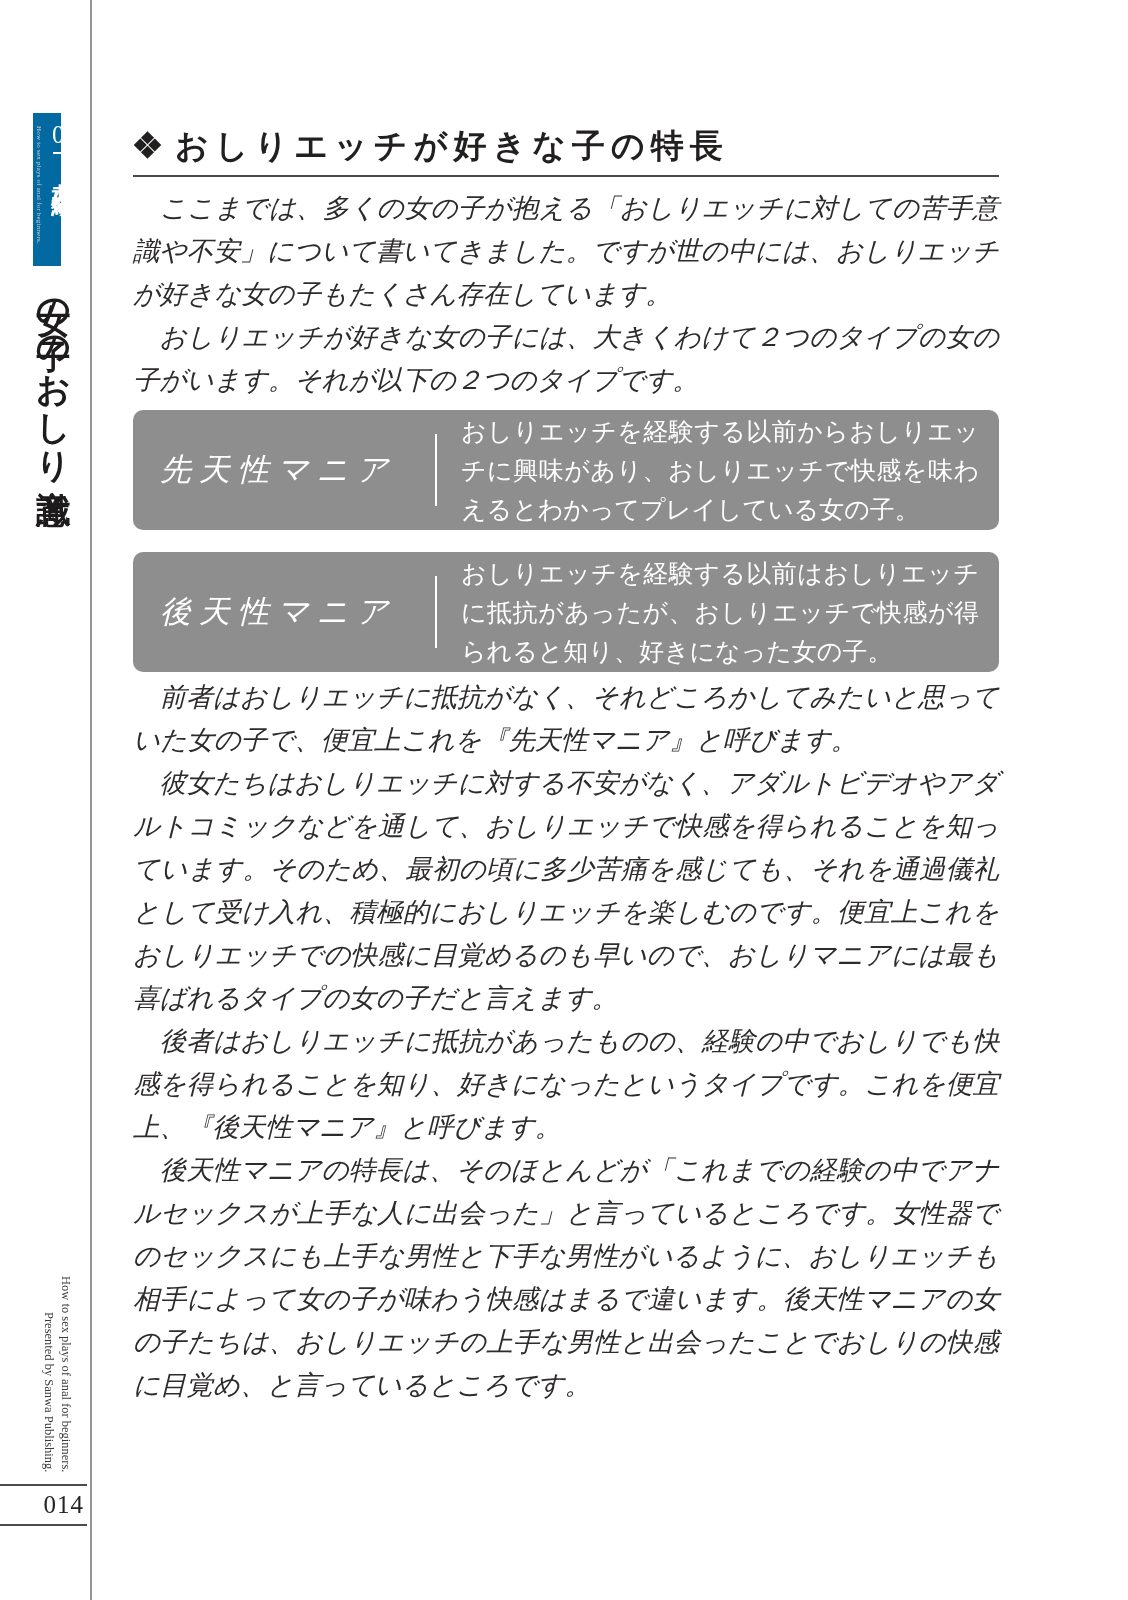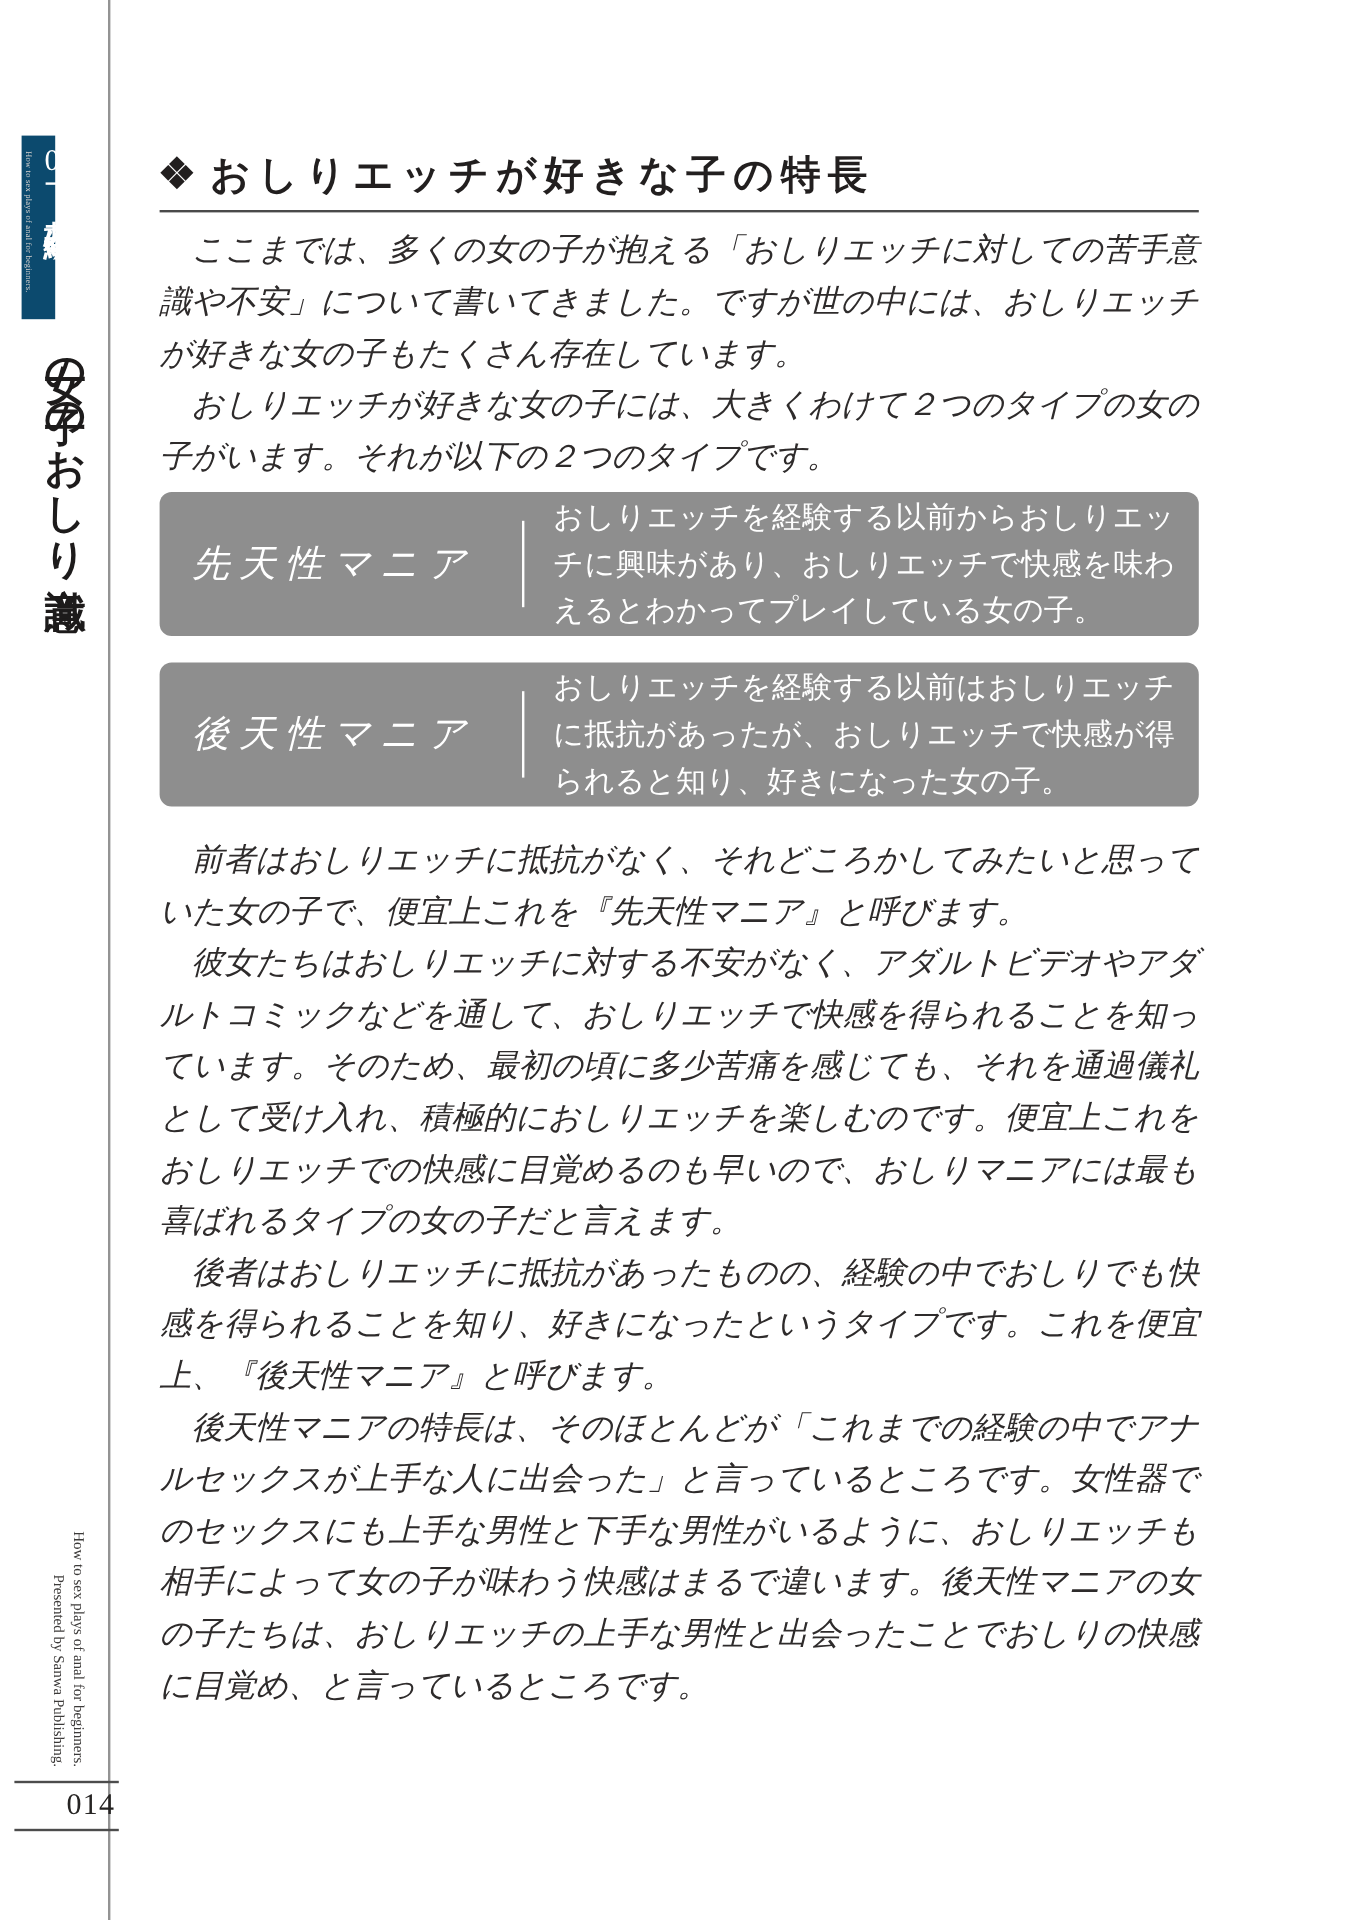--- a/index.html
+++ b/index.html
@@ -5,21 +5,21 @@
   html,body { margin:0; padding:0; background:#ffffff; }
   .page {
     position:relative; width:1128px; height:1600px; background:#ffffff;
     font-family:"Liberation Sans", sans-serif; overflow:hidden;
   }
 
   
   .vrule { position:absolute; left:90px; top:0; width:2px; height:1600px; background:#939393; }
 
   
-  .chapter-box { position:absolute; left:18px; top:113px; width:28px; height:153px; background:#0c4a6e; }
+  .chapter-box { position:absolute; left:33px; top:113px; width:28px; height:153px; background:#0369a1; }
   .chapter-caption {
     position:absolute; left:2px; top:13px; height:132px;
     writing-mode:vertical-rl; font-family:"Liberation Serif", serif;
     font-size:7px; letter-spacing:0.2px; color:#d9d4d0; white-space:nowrap;
   }
   .chapter-main { position:absolute; left:12px; top:9px; width:39px; display:flex; flex-direction:column; align-items:center; color:#ffffff; }
   .chapter-num { font-family:"Liberation Serif", serif; font-size:25px; line-height:1.05; }
   .chapter-rule { width:24px; height:2px; background:#ffffff; margin:4px 0 8px; }
   .chapter-title { writing-mode:vertical-rl; font-size:27px; font-weight:bold; letter-spacing:3px; line-height:1; }
 
@@ -44,33 +44,33 @@
     height:120px; background:#8e8e8e; border-radius:10px;
     display:flex; align-items:center; color:#ffffff; margin-top:8px;
   }
   .type-box + .type-box { margin-top:22px; }
   .type-label {
     box-sizing:border-box; width:302px; padding-left:27px; flex:0 0 auto;
     font-size:31px; font-weight:500; letter-spacing:8px; white-space:nowrap;font-style:italic;
   }
   .type-divider { flex:0 0 auto; width:2px; align-self:stretch; margin:24px 0; background:#ffffff; }
   .type-desc { flex:1 1 auto; padding:0 20px 0 24px; font-size:25px; line-height:39px; text-align:justify; }
-  .para-after-boxes { margin-top:23px; }
+  .para-after-boxes { margin-top:4px; }
 
   
   .footer-caption {
     position:absolute; left:40px; top:1212px; height:260px;
     writing-mode:vertical-rl; text-align:end;
     font-family:"Liberation Serif", serif; font-size:12.5px; line-height:17px;
     color:#3c3a39; white-space:nowrap;
   }
 
   
   .page-number-box {
-    position:absolute; left:12px; top:1484px; width:84px; height:38px;
+    position:absolute; left:0; top:1484px; width:84px; height:38px;
     border-top:2px solid #4c4c4c; border-bottom:2px solid #4c4c4c;
     display:flex; align-items:center; justify-content:flex-end; padding-right:3px;
     font-family:"Liberation Serif", serif; font-size:25px; letter-spacing:1px; color:#262423;
   }
 </style>
 </head>
 <body>
 
 <div class="page">
 

